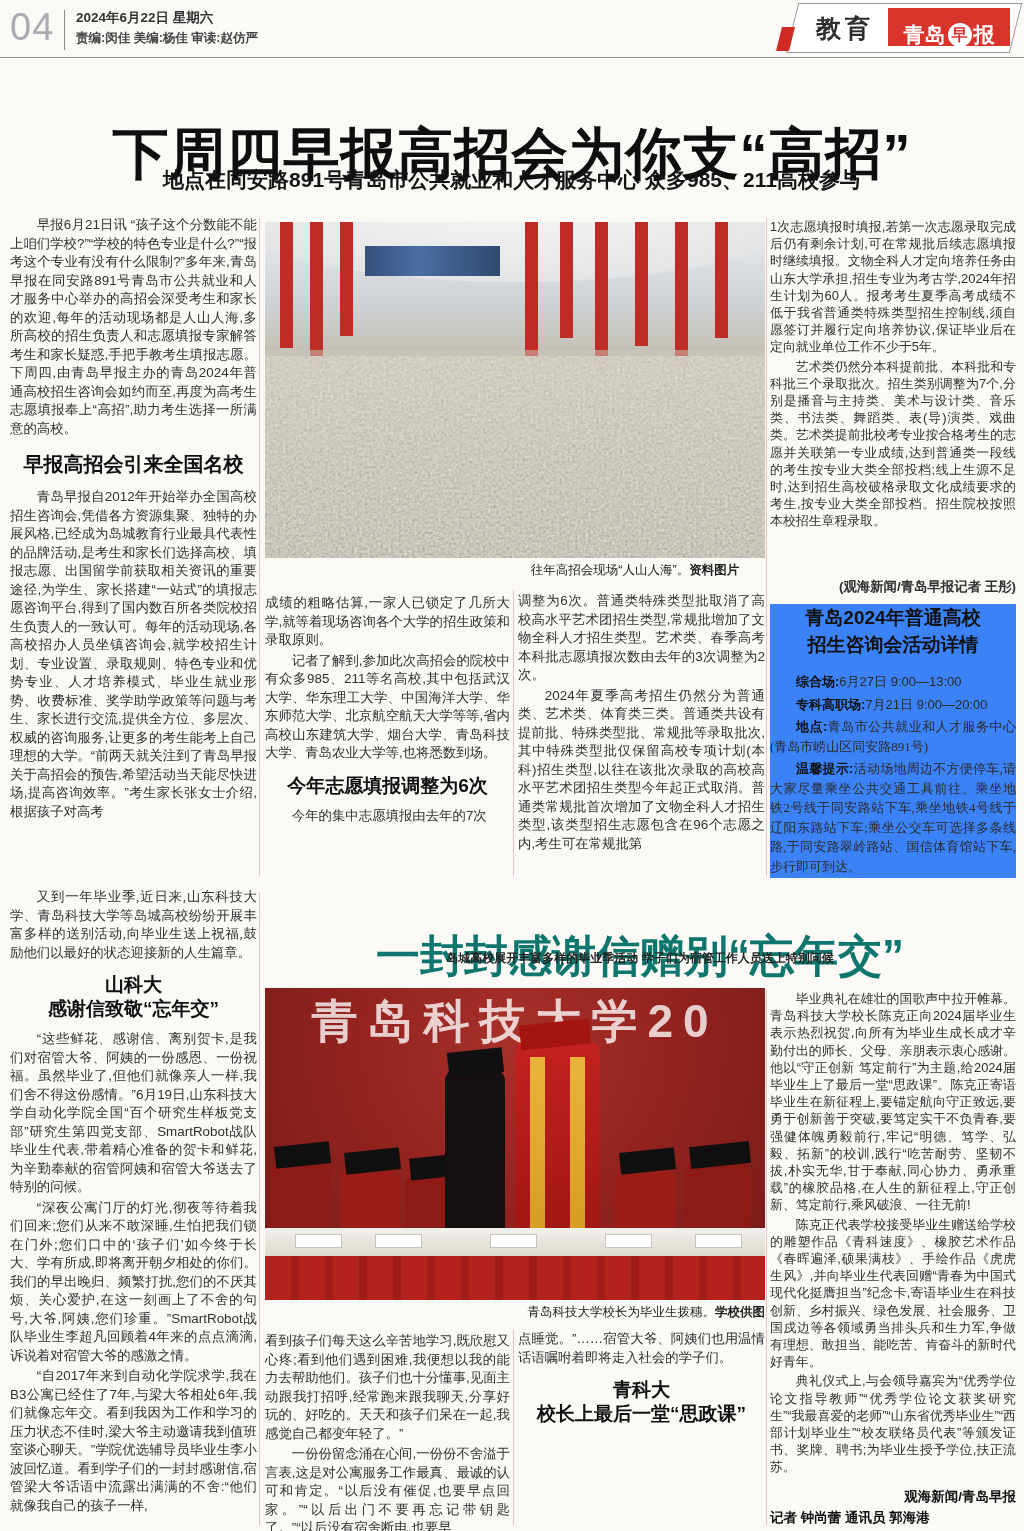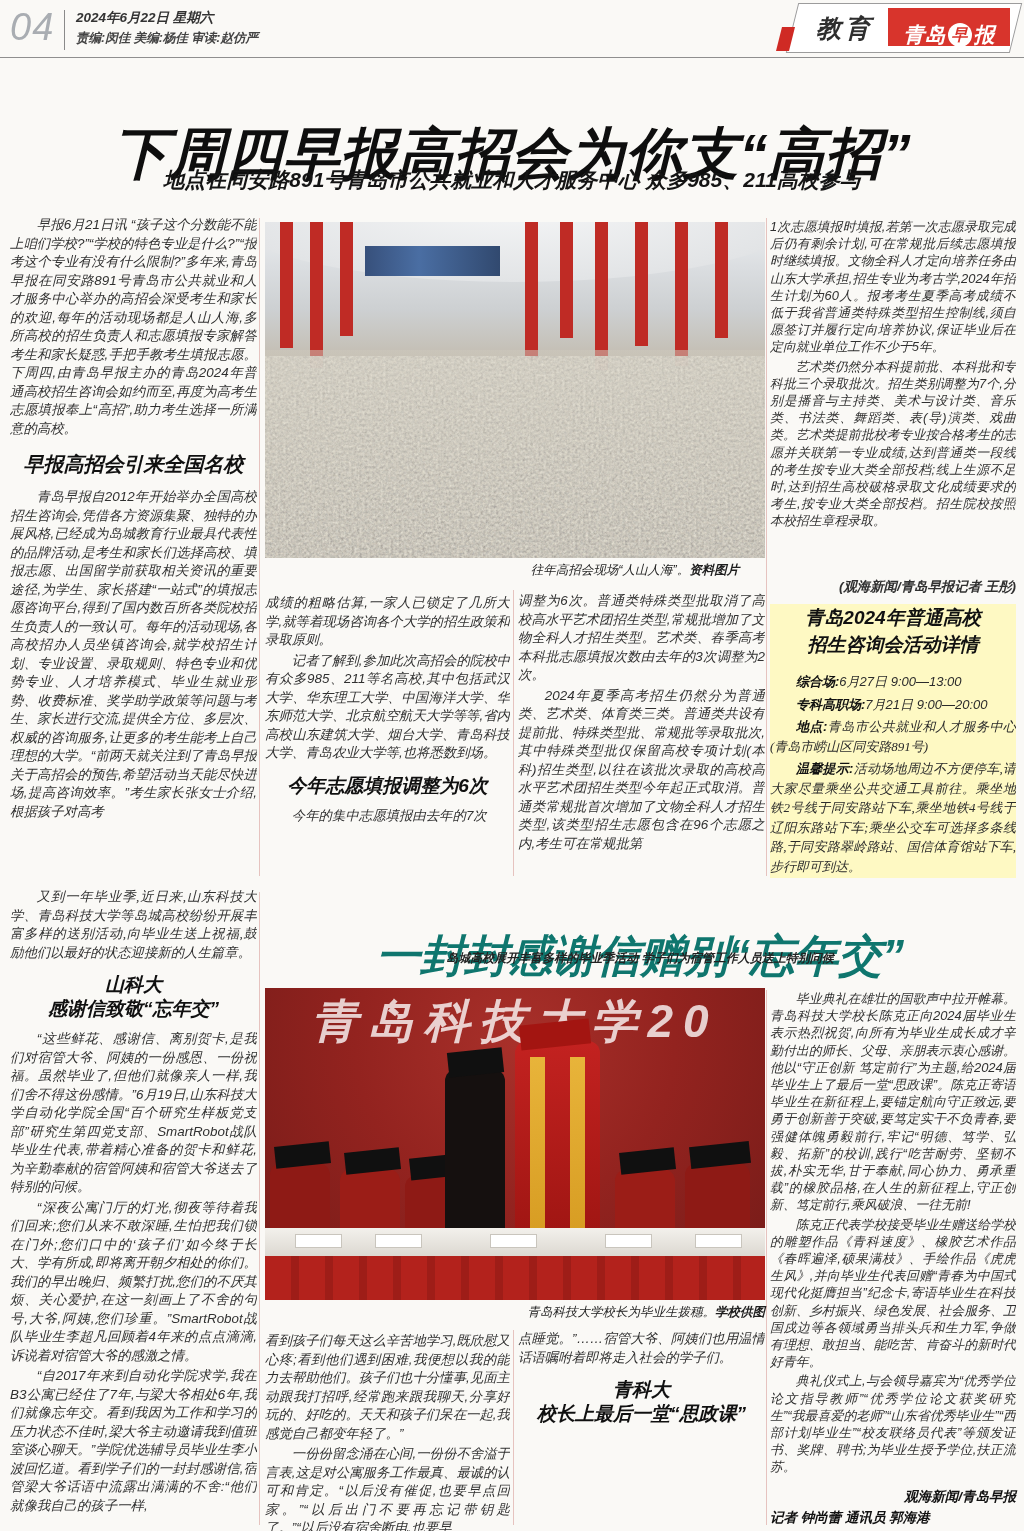--- a/index.html
+++ b/index.html
@@ -1,17 +1,17 @@
 <!DOCTYPE html>
 <html><head>
 <meta charset="utf-8">
 <style>
   html,body{margin:0;padding:0;background:#e8e6e2;}
   .page{position:relative;width:1024px;height:1531px;background:#faf9f6;overflow:hidden;
-        font-family:"Liberation Sans","DejaVu Sans",sans-serif;color:#2b2b2b;font-style:italic;}
+        font-family:"Liberation Sans","DejaVu Sans",sans-serif;color:#2b2b2b;}
   
   .page-num{position:absolute;left:10px;top:6px;font-size:38px;color:#a9adb2;letter-spacing:1px;}
   .hdr-vline{position:absolute;left:64px;top:10px;width:1px;height:40px;background:#8a8a8a;}
   .hdr-date{position:absolute;left:76px;top:9px;font-size:13.5px;font-weight:bold;color:#333;}
   .hdr-editors{position:absolute;left:76px;top:30px;font-size:12.5px;font-weight:600;color:#444;}
   .hdr-rule{position:absolute;left:0;top:57px;width:1024px;height:1px;background:#8f8f8f;}
   .section-box{position:absolute;right:8px;top:3px;width:222px;height:48px;border:1px solid #9c9c9c;
                background:#fff;transform:skewX(-14deg);}
   .section-label{position:absolute;right:150px;top:12px;font-size:25px;font-weight:bold;color:#2e2e2e;letter-spacing:4px;}
   .section-accent{position:absolute;right:232px;top:27px;width:13px;height:24px;background:#cf2a24;transform:skewX(-14deg);}
@@ -33,21 +33,21 @@
   .col-tight{font-size:12.9px;line-height:17.2px;}
   .crosshead{text-align:center;font-weight:bold;font-size:19px;line-height:24px;color:#101010;
              margin:11px 0 9px 0;text-indent:0 !important;}
   .crosshead.big{font-size:20px;margin:14px 0 12px 0;}
   .kai{font-family:"Liberation Serif","DejaVu Serif",serif;}
   .byline{font-weight:bold;text-align:right;text-indent:0 !important;}
   .caption{position:absolute;font-size:12.5px;color:#1f1f1f;text-align:right;}
   .caption b{font-weight:bold;}
   .vdiv{position:absolute;width:1px;background:#e6c3bf;}
   
-  .infobox{position:absolute;left:770px;top:604px;width:246px;height:274px;overflow:hidden;background:#fef9c3;}
+  .infobox{position:absolute;left:770px;top:604px;width:246px;height:274px;overflow:hidden;background:#3b82f6;}
   .infobox h3{margin:0;text-align:center;font-size:19px;line-height:27px;color:#111;}
   .infobox .items{margin-top:14px;font-size:13px;line-height:19.5px;text-align:justify;}
   .infobox p{margin:0 0 3px 0;text-indent:2em;}
   .infobox b{font-weight:bold;color:#111;}
   
   .photo1{position:absolute;left:265px;top:222px;width:500px;height:336px;overflow:hidden;
           background:linear-gradient(#eceef0 0%,#dadde0 14%,#cdd0d2 26%,#c2bbae 42%,#b0a693 60%,#a2978a 100%);}
   .p1-ceiling{position:absolute;left:-10%;top:-26%;width:120%;height:44%;border-radius:50%;
               background:radial-gradient(ellipse at center,#f4f5f6 0%,#e2e4e6 70%,#d3d6d8 100%);}
   .p1-screen{position:absolute;left:20%;top:7%;width:27%;height:9%;

